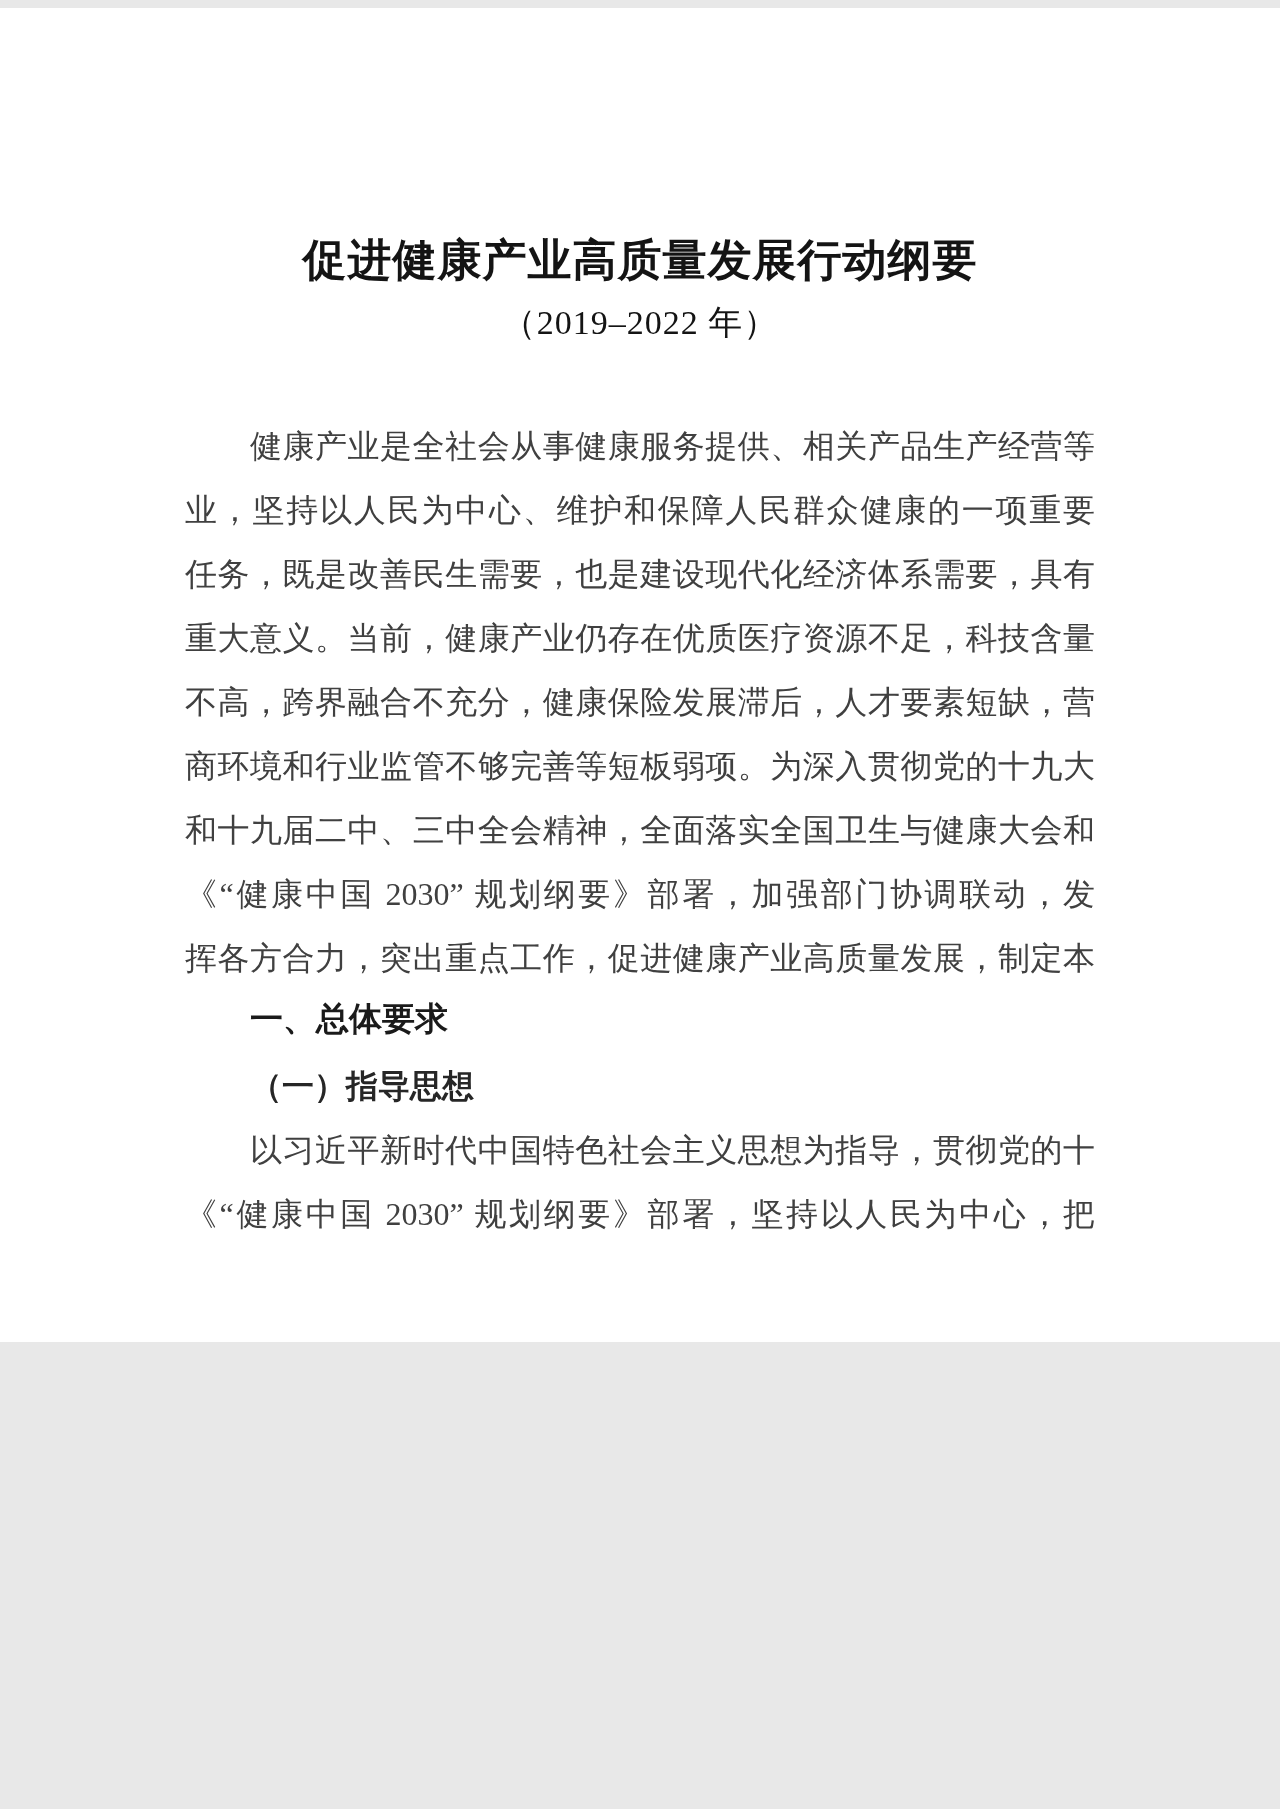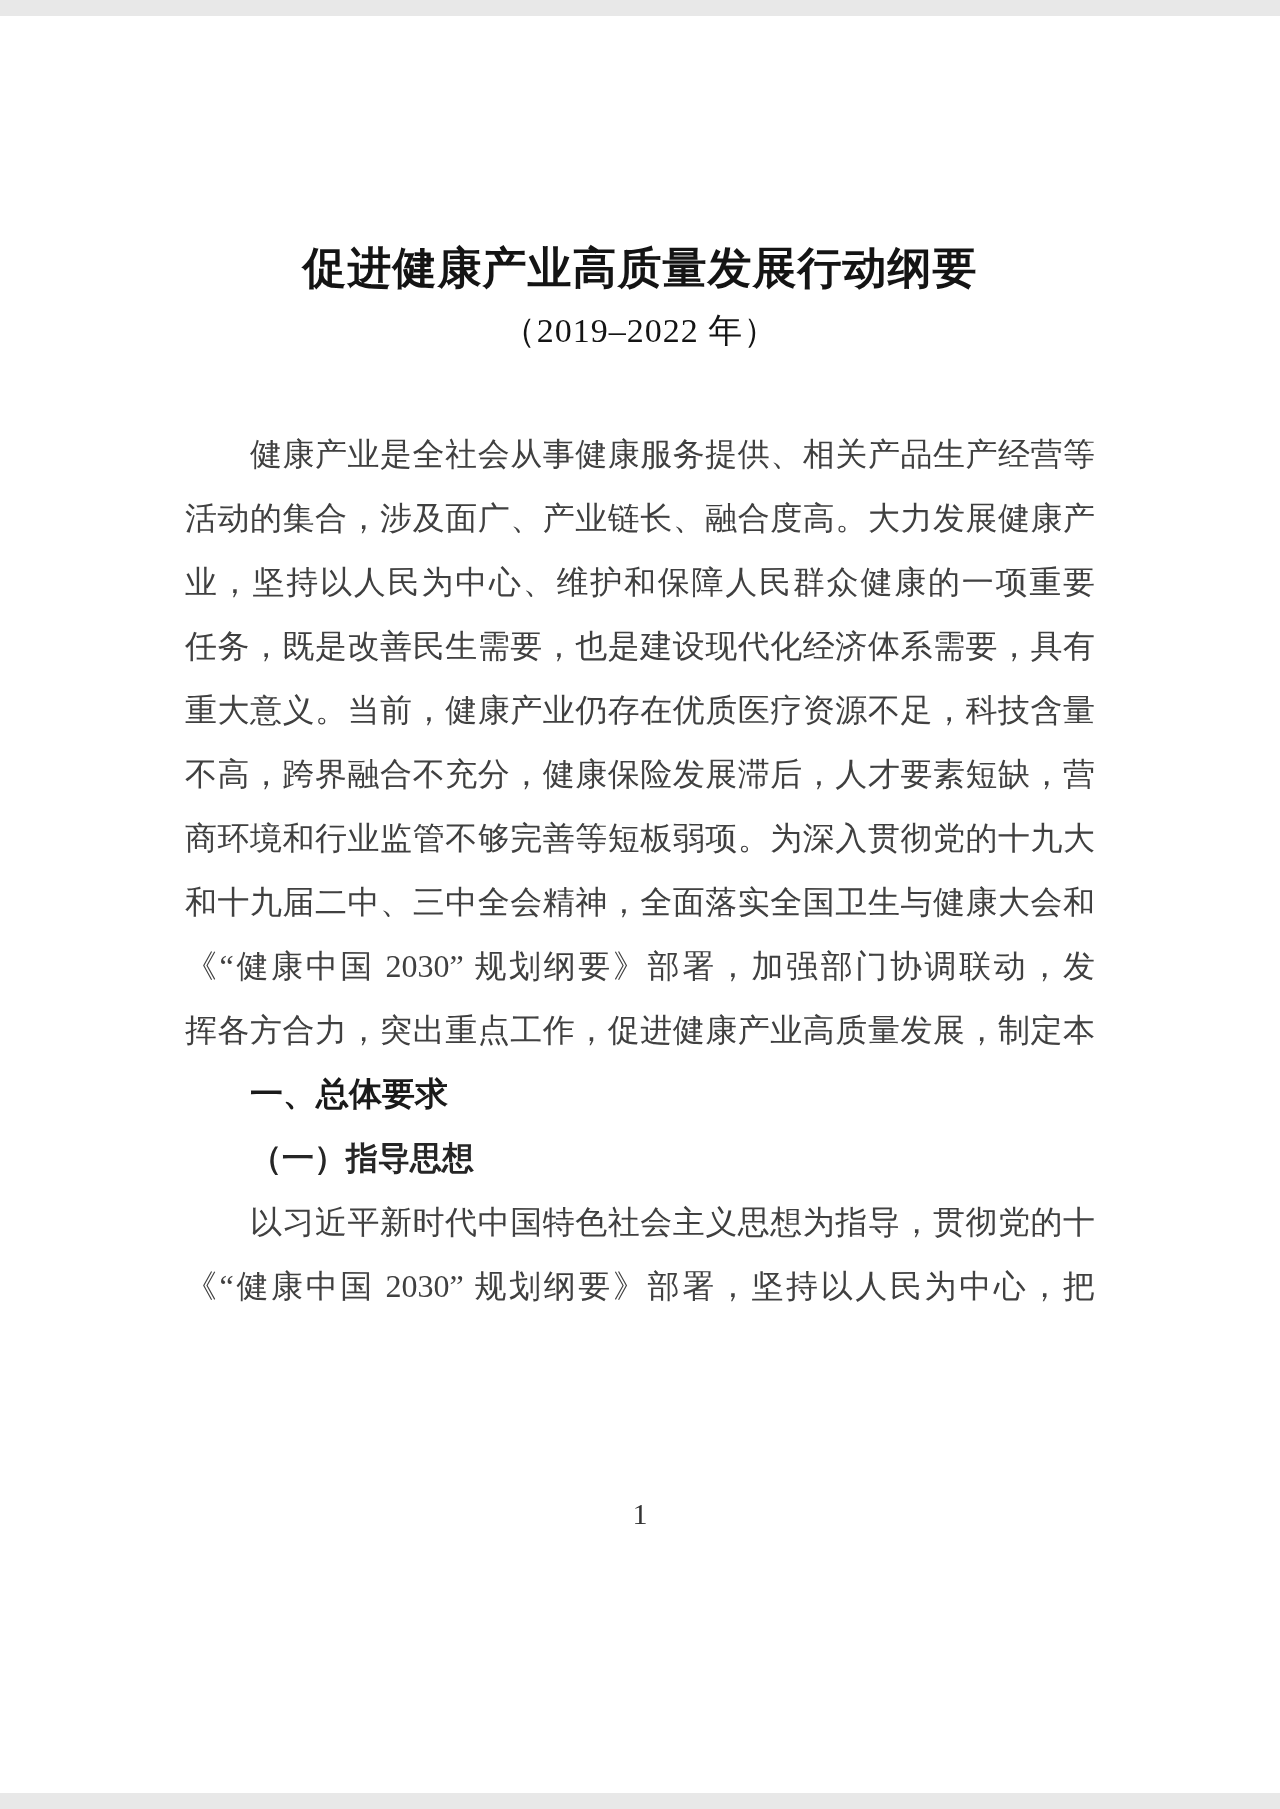--- a/index.html
+++ b/index.html
@@ -3,22 +3,22 @@
 <meta charset="utf-8">
 <style>
   html, body {
     margin: 0;
     padding: 0;
     background: #e8e8e8;
   }
   .page {
     position: relative;
     width: 1280px;
-    height: 1777px;
-    margin: 16px auto;
+    height: 1334px;
+    margin: 8px auto;
     background: #ffffff;
     overflow: hidden;
     font-family: "Liberation Serif", serif;
   }
   .title-block {
     position: absolute;
     top: 222px;
     left: 0;
     width: 100%;
     text-align: center;
@@ -55,21 +55,21 @@
     padding-left: 65px;
   }
   .body-line.para-end {
     text-align-last: left;
     white-space: normal;
   }
   .section-heading {
     height: 64px;
     line-height: 64px;
     padding-left: 65px;
-    font-family: Liberation Sans, sans-serif;
+    font-family: Liberation Mono, monospace;
     font-size: 33px;
     font-weight: 700;
     color: #1a1a1a;
   }
   .subsection-heading {
     height: 64px;
     line-height: 64px;
     padding-left: 65px;
     font-size: 32px;
     font-weight: 700;
@@ -91,21 +91,20 @@
 
 <div class="page">
 
   <div class="title-block">
     <div class="doc-title">促进健康产业高质量发展行动纲要</div>
     <div class="doc-subtitle">（2019–2022 年）</div>
   </div>
 
   <div class="body-block">
     <div class="body-line indent">健康产业是全社会从事健康服务提供、相关产品生产经营等</div>
-    <div class="body-line">活动的集合，涉及面广、产业链长、融合度高。大力发展健康产</div>
     <div class="body-line">业，坚持以人民为中心、维护和保障人民群众健康的一项重要</div>
     <div class="body-line">任务，既是改善民生需要，也是建设现代化经济体系需要，具有</div>
     <div class="body-line">重大意义。当前，健康产业仍存在优质医疗资源不足，科技含量</div>
     <div class="body-line">不高，跨界融合不充分，健康保险发展滞后，人才要素短缺，营</div>
     <div class="body-line">商环境和行业监管不够完善等短板弱项。为深入贯彻党的十九大</div>
     <div class="body-line">和十九届二中、三中全会精神，全面落实全国卫生与健康大会和</div>
     <div class="body-line">《“健康中国 2030” 规划纲要》部署，加强部门协调联动，发</div>
     <div class="body-line">挥各方合力，突出重点工作，促进健康产业高质量发展，制定本</div>
 
     <div class="section-heading">一、总体要求</div>

